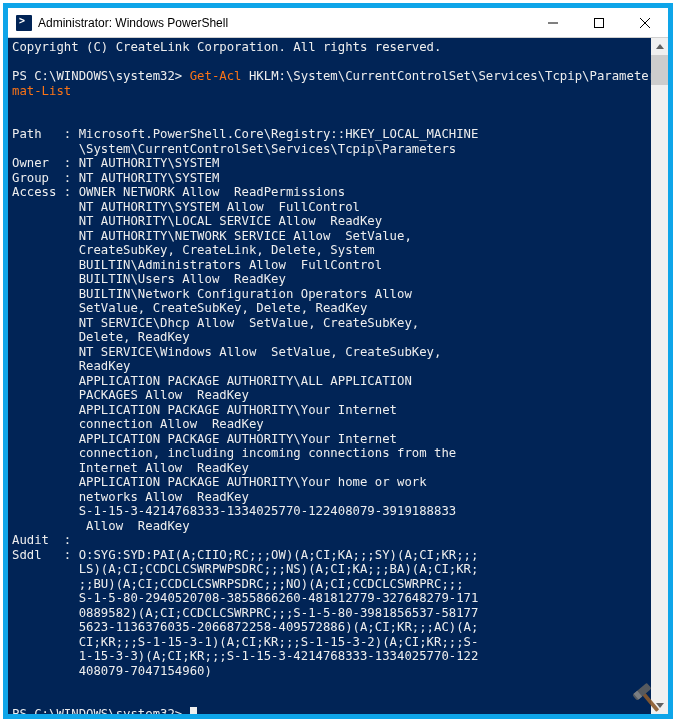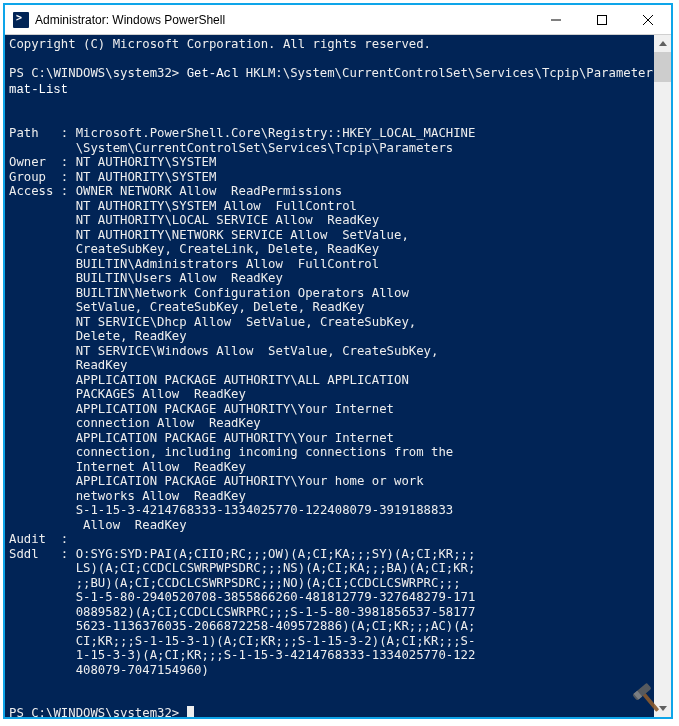--- a/index.html
+++ b/index.html
@@ -10,21 +10,21 @@
     font-family: 'Consolas', 'Courier New', monospace;
     position: relative;
     overflow: hidden;
   }
   .window {
     position: absolute;
     left: 3px;
     top: 3px;
     width: 670px;
     height: 716px;
-    border: 2px solid #0ea5e9;
+    border: 5px solid #0ea5e9;
     background: #012456;
     display: flex;
     flex-direction: column;
   }
   .titlebar {
     height: 30px;
     background: #fff;
     display: flex;
     align-items: center;
     font-family: 'Segoe UI', Tahoma, sans-serif;
@@ -79,21 +79,21 @@
     flex: 1;
     background: #012456;
     color: #eee;
     font-size: 12.3px;
     line-height: 14.5px;
     padding: 2px 0 2px 4px;
     white-space: pre;
     overflow: hidden;
     font-family: Consolas, 'Lucida Console', monospace;
   }
-  .terminal .cmd { color: #ffffff; font-family: Liberation Mono, monospace; }
+  .terminal .cmd { color: #f97316; }
   .terminal .cursor {
     display: inline-block;
     width: 7px;
     height: 13px;
     background: #eee;
     vertical-align: text-bottom;
     margin-bottom: 1px;
   }
   .scrollbar {
     width: 17px;
@@ -154,35 +154,35 @@
       <div class="win-btn close">
         <svg viewBox="0 0 10 10">
             <line x1="0" y1="0" x2="10" y2="10" stroke="#000" stroke-width="1"></line>
             <line x1="10" y1="0" x2="0" y2="10" stroke="#000" stroke-width="1"></line>
           </svg>
       </div>
     </div>
   </div>
 
   <div class="content-wrap">
-    <div class="terminal"><span>Copyright (C) Microsoft Corporation. All rights reserved.</span>
+    <div class="terminal"><span>Copyright (C) CreateLink Corporation. All rights reserved.</span>
 
 <span>PS C:\WINDOWS\system32&gt; </span><span class="cmd">Get-Acl</span><span> HKLM:\System\CurrentControlSet\Services\Tcpip\Parameters </span>
 <span class="cmd">mat-List</span>
 
 
 <span>Path   : Microsoft.PowerShell.Core\Registry::HKEY_LOCAL_MACHINE</span>
 <span>         \System\CurrentControlSet\Services\Tcpip\Parameters</span>
 <span>Owner  : NT AUTHORITY\SYSTEM</span>
 <span>Group  : NT AUTHORITY\SYSTEM</span>
 <span>Access : OWNER NETWORK Allow  ReadPermissions</span>
 <span>         NT AUTHORITY\SYSTEM Allow  FullControl</span>
 <span>         NT AUTHORITY\LOCAL SERVICE Allow  ReadKey</span>
 <span>         NT AUTHORITY\NETWORK SERVICE Allow  SetValue,</span>
-<span>         CreateSubKey, CreateLink, Delete, ReadKey</span>
+<span>         CreateSubKey, CreateLink, Delete, System</span>
 <span>         BUILTIN\Administrators Allow  FullControl</span>
 <span>         BUILTIN\Users Allow  ReadKey</span>
 <span>         BUILTIN\Network Configuration Operators Allow</span>
 <span>         SetValue, CreateSubKey, Delete, ReadKey</span>
 <span>         NT SERVICE\Dhcp Allow  SetValue, CreateSubKey,</span>
 <span>         Delete, ReadKey</span>
 <span>         NT SERVICE\Windows Allow  SetValue, CreateSubKey,</span>
 <span>         ReadKey</span>
 <span>         APPLICATION PACKAGE AUTHORITY\ALL APPLICATION</span>
 <span>         PACKAGES Allow  ReadKey</span>

